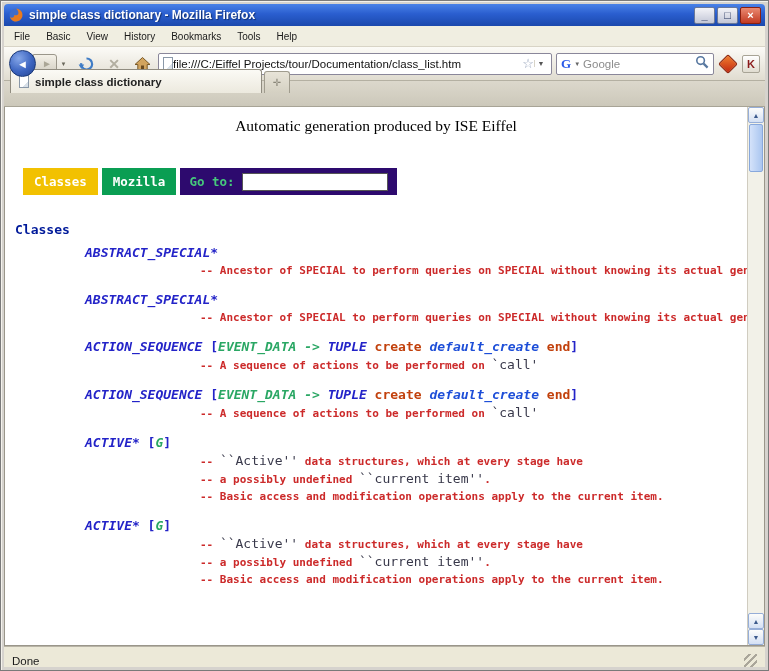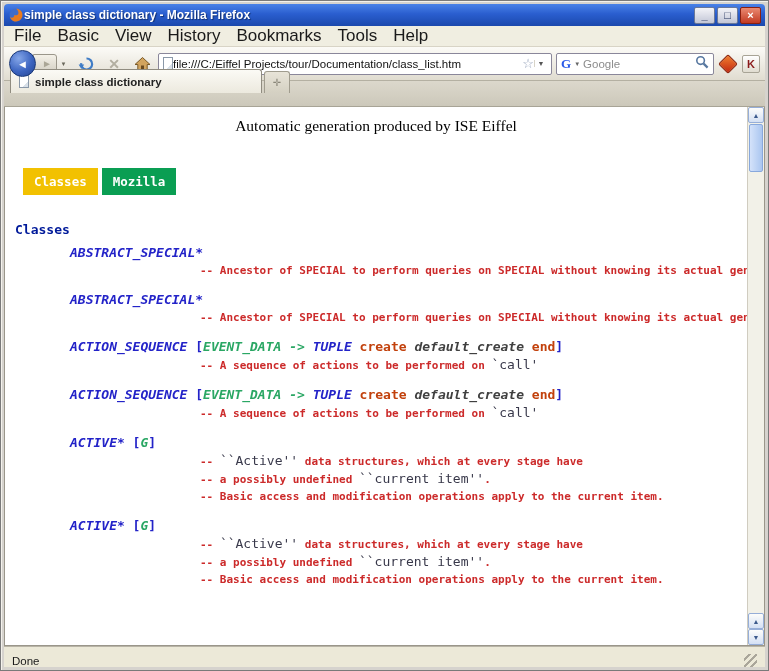--- a/index.html
+++ b/index.html
@@ -12,41 +12,41 @@
     padding:3px;
     display:flex; flex-direction:column;
     box-shadow: inset 1px 1px 0 #f4f2ec;
   }
 
   
   .titlebar{
     height:22px; flex:0 0 22px;
     background:linear-gradient(180deg,#4a82e8 0%,#2a5ecf 45%,#1b49ad 100%);
     border-radius:4px 4px 0 0;
-    display:flex; align-items:center; padding:0 4px; 
+    display:flex; align-items:center; padding:0 4px; gap:5px;
   }
   .fx-icon{ width:16px; height:16px; flex:0 0 16px; }
   .titlebar .title{
     flex:1; color:#fff; font-size:12px; font-weight:bold;
     text-shadow:1px 1px 1px #123070; white-space:nowrap; overflow:hidden;
   }
   .win-btns{ display:flex; gap:2px; }
   .wbtn{
     width:21px; height:17px; font-size:11px; line-height:14px; text-align:center;
     background:linear-gradient(#f4f4f8,#c2c6d6);
     border:1px solid #6a7898; border-radius:2px; color:#1a2a55; font-weight:bold;
   }
   .wbtn.close{ background:linear-gradient(#ea8a72,#c23a22); border-color:#8a2010; color:#fff; }
 
   
   .menubar{
     height:21px; flex:0 0 21px; background:#f0eee1;
     border-bottom:1px solid #d8d4c6;
     display:flex; align-items:center; padding:0 2px;
-    font-size:17px; color:#1a1a1a;
+    font-size:10px; color:#1a1a1a;
   }
   .menu-item{ padding:3px 8px; }
 
   
   .navbar{
     height:34px; flex:0 0 34px;
     background:linear-gradient(#fcfbf7,#e0dcd0);
     border-bottom:1px solid #b4b0a2;
     display:flex; align-items:center; padding:0 5px; gap:4px;
   }
@@ -155,26 +155,26 @@
   .goto-input{ width:146px; height:18px; border:1px solid #555; background:#fff; outline:none;
     font-family:"DejaVu Sans Mono", monospace; font-size:11px; }
 
   .section-title{
     margin:27px 0 0 10px;
     font-family:"DejaVu Sans Mono", monospace; font-size:13px; font-weight:bold; color:#001a9a;
   }
   .entries{ margin-top:7px; }
   .entry{ margin-bottom:12px; }
   .sig{ padding-left:65px; white-space:nowrap; line-height:18px;
-    font-family:"DejaVu Sans Mono", monospace; font-size:13px; }
+    font-family:"DejaVu Sans Mono", monospace; font-size:13px;margin-left:15px; }
   .cmt{ padding-left:195px; white-space:nowrap; line-height:17px;
     font-family:"DejaVu Sans Mono", monospace; font-size:11px; }
   .tok-cls{ color:#2323c8; font-style:italic; font-weight:bold; }
   .tok-gen{ color:#2aa764; font-style:italic; font-weight:bold; }
-  .tok-feat{ color:#404040; font-style:italic; font-weight:bold; }
+  .tok-feat{ color:#1d4ed8; font-style:italic; font-weight:bold; }
   .tok-kw{ color:#c2410c; font-weight:bold; }
   .tok-p{ color:#2323c8; font-weight:bold; }
   .tok-c{ color:#cc2a2a; font-weight:bold; }
   .tok-q{ color:#38384a; font-size:13px; }
 
   
   .vscroll{
     flex:0 0 17px; width:17px; background:#f2f1e8;
     border-left:1px solid #d0ccc0;
     display:flex; flex-direction:column;
@@ -284,20 +284,24 @@
     <div class="tab-stub">✛</div>
   </div>
 
   <div class="content-wrap">
     <div class="content">
       <div class="page-header">Automatic generation produced by ISE Eiffel</div>
 
       <div class="navrow">
         <span class="pill gold">Classes</span>
         <span class="pill green">Mozilla</span>
+        <span class="goto">
+          <span class="goto-label">Go to:</span>
+          <input class="goto-input" type="text" value="" style="">
+        </span>
       </div>
 
       <div class="section-title">Classes</div>
 
       <div class="entries">
           <div class="entry">
             <div class="sig"><span class="tok-cls">ABSTRACT_SPECIAL*</span></div>
             <div class="cmt"><span class="tok-c">-- Ancestor of SPECIAL to perform queries on SPECIAL without knowing its actual generic t</span></div>
           </div>
           <div class="entry">

